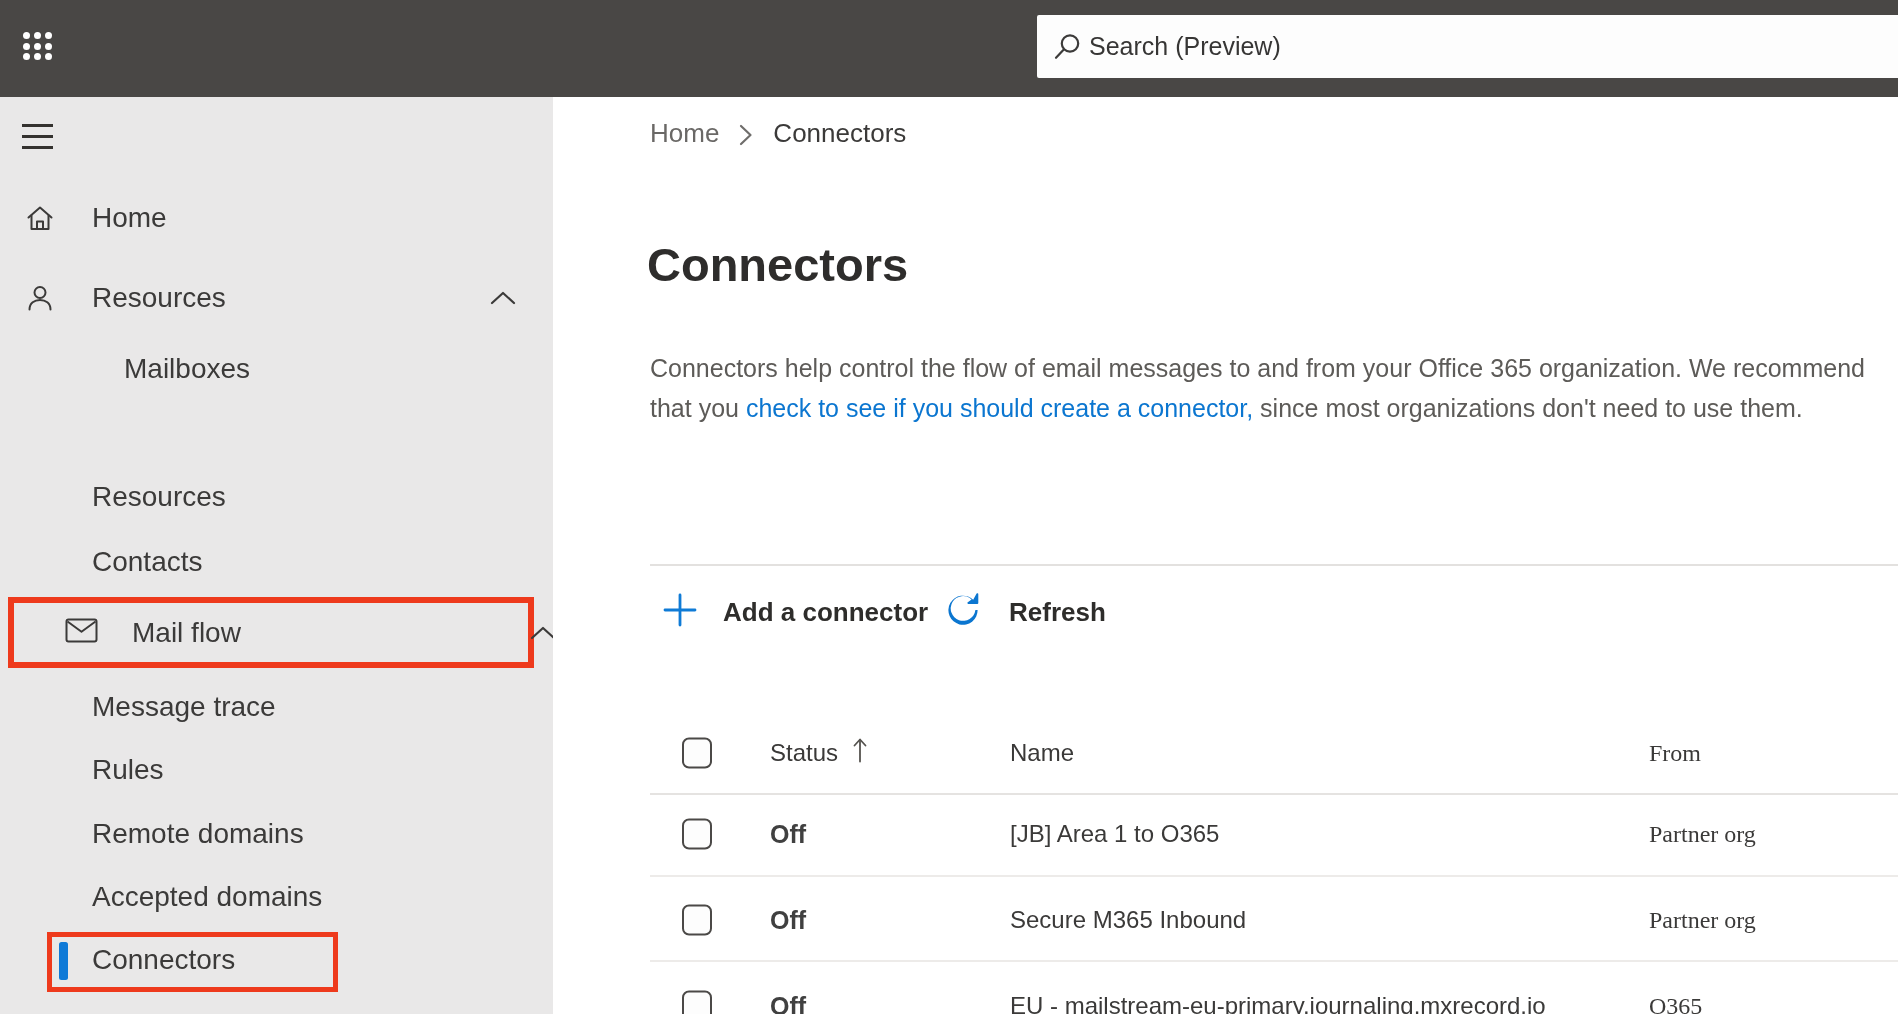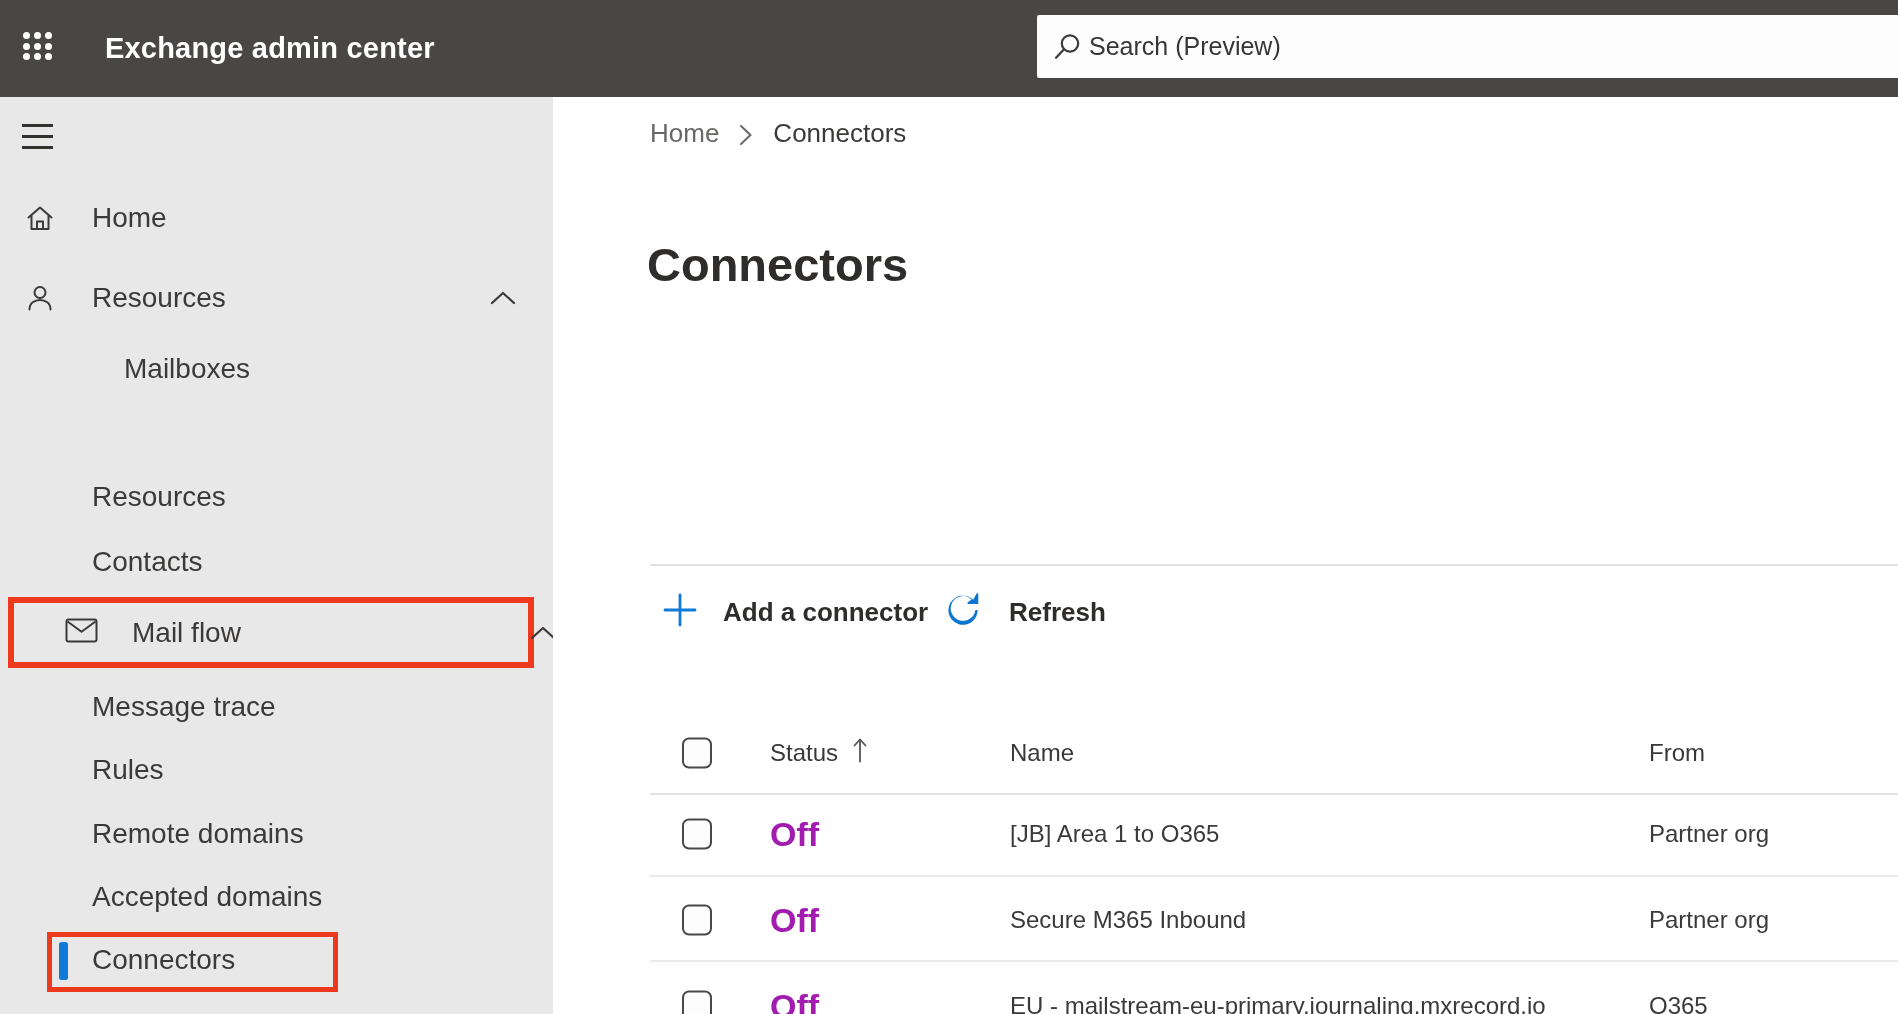--- a/index.html
+++ b/index.html
@@ -55,27 +55,27 @@
   .tb-add { left:110px; } .tb-refresh { left:390px; }
   .tb-label { font-size:26px; font-weight:600; color:#2e2d2b; white-space:nowrap; }
 
   
   .trow { position:absolute; left:0; width:1345px; }
   .thead { top:613px; height:85px; }
   .cell { position:absolute; top:50%; transform:translateY(-50%); white-space:nowrap; }
   .c-check { left:129px; }
   .c-status { left:217px; }
   .c-name { left:457px; }
-  .c-from { left:1096px; }
+  .c-from { left:1096px;font-family:Liberation Serif, serif; }
   .hcell { font-size:24px; color:#3a3938; cursor:pointer; }
   .h-status { display:flex; align-items:center; gap:14px; }
   .cbx { display:block; width:30px; height:31px; border:2.6px solid #4b4947; border-radius:7px;
     background:#fdfdfd; cursor:pointer; }
   .body-cell { font-size:24px; color:#3b3a39; }
-  .off { font-size:34px; font-weight:700; color:#a21caf; }
+  .off { font-size:25px; font-weight:700; color:#404040; }
   .row-divider { position:absolute; left:97px; right:0; bottom:0; height:2px; background:#edebe9; }
   .thead .row-divider { background:#e5e3e1; }
 </style>
 </head>
 <body>
 
 <div id="screen">
 
   <div class="topbar">
     <div class="waffle">
@@ -84,21 +84,20 @@
           <i></i>
           <i></i>
           <i></i>
           <i></i>
           <i></i>
           <i></i>
           <i></i>
           <i></i>
       </span>
     </div>
-    <div class="app-title">Exchange admin center</div>
     <div class="search">
       <span class="search-icon">
         <svg width="29" height="29" viewBox="0 0 29 29" fill="none" stroke="#3c3b3a" stroke-width="2.2" stroke-linecap="round">
           <circle cx="17" cy="11.5" r="8.2"></circle>
             <line x1="10.8" y1="17.6" x2="3" y2="25.8"></line>
         </svg>
       </span>
       <input type="text" placeholder="Search (Preview)" style="">
     </div>
   </div>
@@ -173,20 +172,21 @@
       <span class="bc-sep">
         <svg width="14" height="22" viewBox="0 0 14 22" fill="none" stroke="#6f6d6b" stroke-width="2.2" stroke-linecap="round" stroke-linejoin="round">
             <path d="M2 2 L11.5 11 L2 20"></path>
           </svg>
       </span>
       <span class="bc-current">Connectors</span>
     </div>
 
     <div class="page-title">Connectors</div>
 
+    <div class="page-desc"><span>Connectors help control the flow of email messages to and from your Office 365 organization. We recommend that you </span><a>check to see if you should create a connector,</a><span> since most organizations don't need to use them.</span></div>
 
     <div class="divider-toolbar"></div>
 
     <div class="toolbar">
       <div class="tb-btn tb-add">
         <span>
           <svg width="34" height="34" viewBox="0 0 34 34" fill="none" stroke="#0f7bd6" stroke-width="2.8" stroke-linecap="round">
             <line x1="17" y1="2" x2="17" y2="32"></line>
               <line x1="2" y1="17" x2="32" y2="17"></line>
           </svg>

